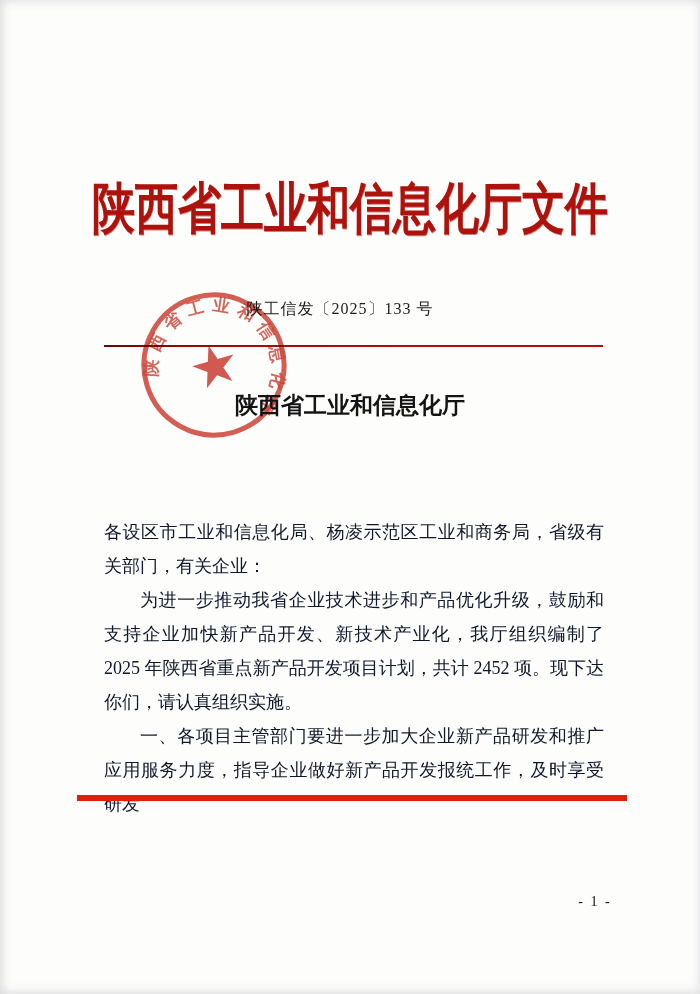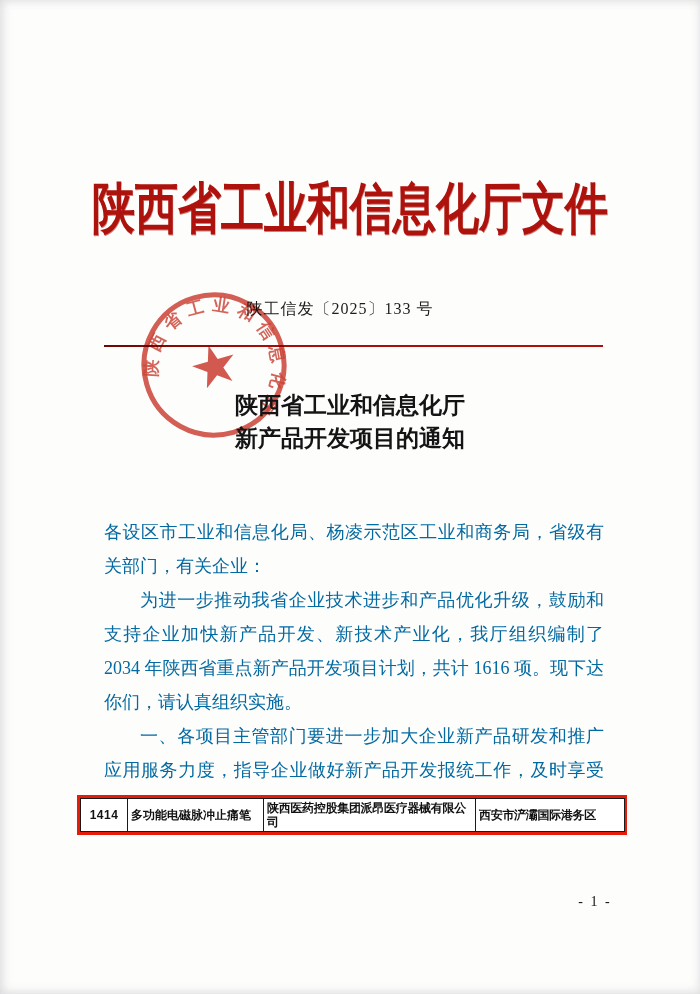--- a/index.html
+++ b/index.html
@@ -38,21 +38,21 @@
     transform:rotate(-16deg);opacity:.88;mix-blend-mode:multiply;
   }
   
   .notice-title{
     position:absolute;left:0;top:389px;width:700px;text-align:center;
     font-size:23px;line-height:33px;font-weight:700;color:#141414;
   }
   
   .doc-body{
     position:absolute;left:104px;top:515px;width:500px;
-    font-size:18px;line-height:34px;color:#0369a1;
+    font-size:18px;line-height:34px;color:#0f172a;
     text-align:justify;text-justify:inter-ideograph;
   }
   .doc-body p{margin:0;}
   .doc-body p.ind{text-indent:2em;}
   
   .table-wrap{
     position:absolute;left:77px;top:795px;width:550px;
     border:3px solid #e71b0a;background:#fff;
     box-sizing:border-box;
   }
@@ -95,43 +95,36 @@
     </defs>
     <circle cx="84" cy="84" r="70" fill="none" stroke="#c5281a" stroke-width="5" stroke-opacity="0.85"></circle>
     <text font-size="17" font-weight="700" fill="#c5281a" fill-opacity="0.82" letter-spacing="7" font-family="Liberation Serif, DejaVu Serif, serif">
       <textPath href="#sealArc" startOffset="8">陕西省工业和信息化厅</textPath>
     </text>
     <text x="84" y="104" text-anchor="middle" font-size="56" fill="#c5281a" fill-opacity="0.88">★</text>
   </svg>
 
   <div class="notice-title">
     <div>陕西省工业和信息化厅</div>
-    <div>新产品开发项目的通知</div>
   </div>
 
   <div class="doc-body">
     <p>各设区市工业和信息化局、杨凌示范区工业和商务局，省级有关部门，有关企业：</p>
-    <p class="ind">为进一步推动我省企业技术进步和产品优化升级，鼓励和支持企业加快新产品开发、新技术产业化，我厅组织编制了 2034 年陕西省重点新产品开发项目计划，共计 1616 项。现下达你们，请认真组织实施。</p>
+    <p class="ind">为进一步推动我省企业技术进步和产品优化升级，鼓励和支持企业加快新产品开发、新技术产业化，我厅组织编制了 2025 年陕西省重点新产品开发项目计划，共计 2452 项。现下达你们，请认真组织实施。</p>
     <p class="ind">一、各项目主管部门要进一步加大企业新产品研发和推广应用服务力度，指导企业做好新产品开发报统工作，及时享受研发</p>
   </div>
 
   <div class="table-wrap">
     <table class="projects">
       <colgroup>
         <col style="width:47px">
           <col style="width:136px">
           <col style="width:212px">
           <col style="width:149px">
       </colgroup>
       <tbody>
-        <tr>
-          <td class="col-no">1414</td>
-          <td class="col-product">多功能电磁脉冲止痛笔</td>
-          <td class="col-company">陕西医药控股集团派昂医疗器械有限公司</td>
-          <td class="col-district">西安市浐灞国际港务区</td>
-        </tr>
       </tbody>
     </table>
   </div>
 
   <div class="page-number">- 1 -</div>
 
 </div>
 
 </body></html>

